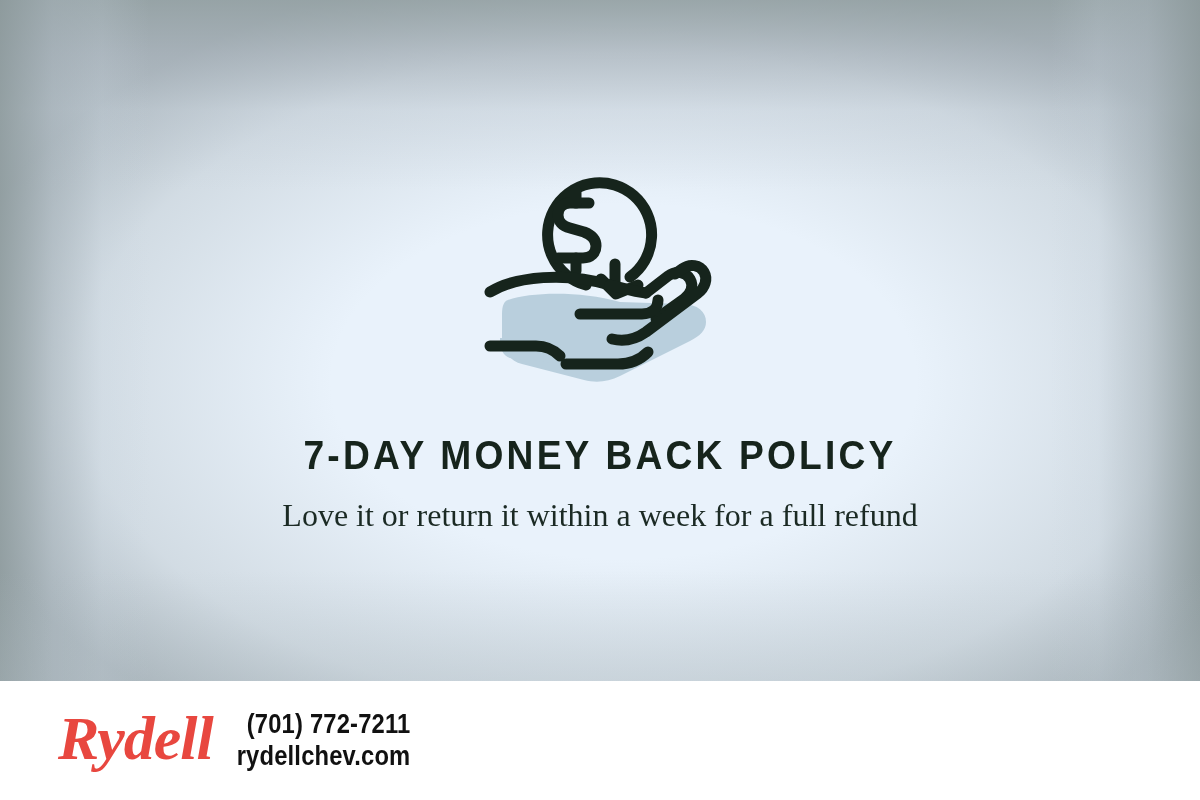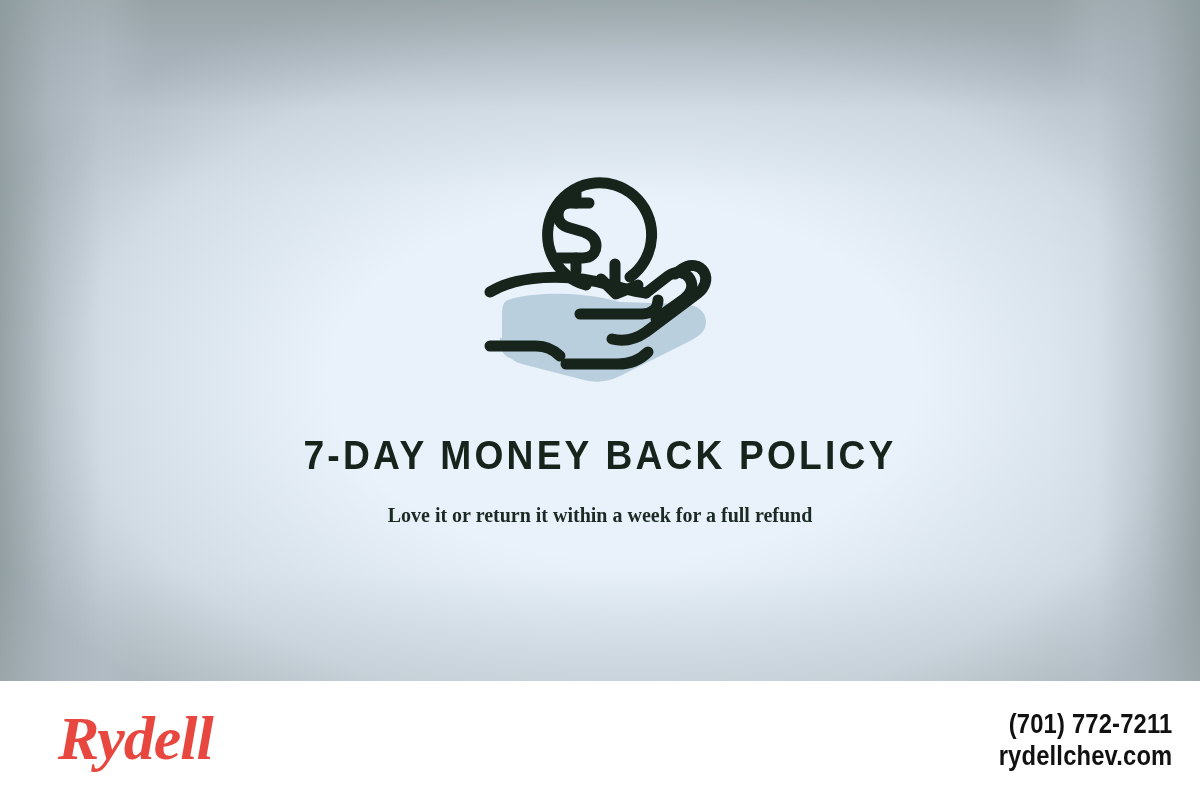--- a/index.html
+++ b/index.html
@@ -109,37 +109,36 @@
     white-space: nowrap;
   }
   .subtitle {
     position: absolute;
     left: 50%;
     top: 492px;
     transform: translateX(-50%);
     width: 700px;
     text-align: center;
     font-family: "Liberation Serif", serif;
-    font-size: 20px;
-    font-weight: 700;
+    font-size: 32px;
+    font-weight: 400;
     line-height: 46px;
     color: #1b2a24;
   }
 
   
   .footer {
     position: absolute;
     left: 0;
     top: 681px;
     width: 1200px;
     height: 119px;
     background: #ffffff;
     display: flex;
     align-items: center;
-    justify-content: space-between;
   }
   .logo {
     margin-left: 58px;
     font-family: "Liberation Serif", serif;
     font-style: italic;
     font-weight: 700;
     font-size: 62px;
     letter-spacing: -1px;
     color: #e8473f;
     line-height: 1;

